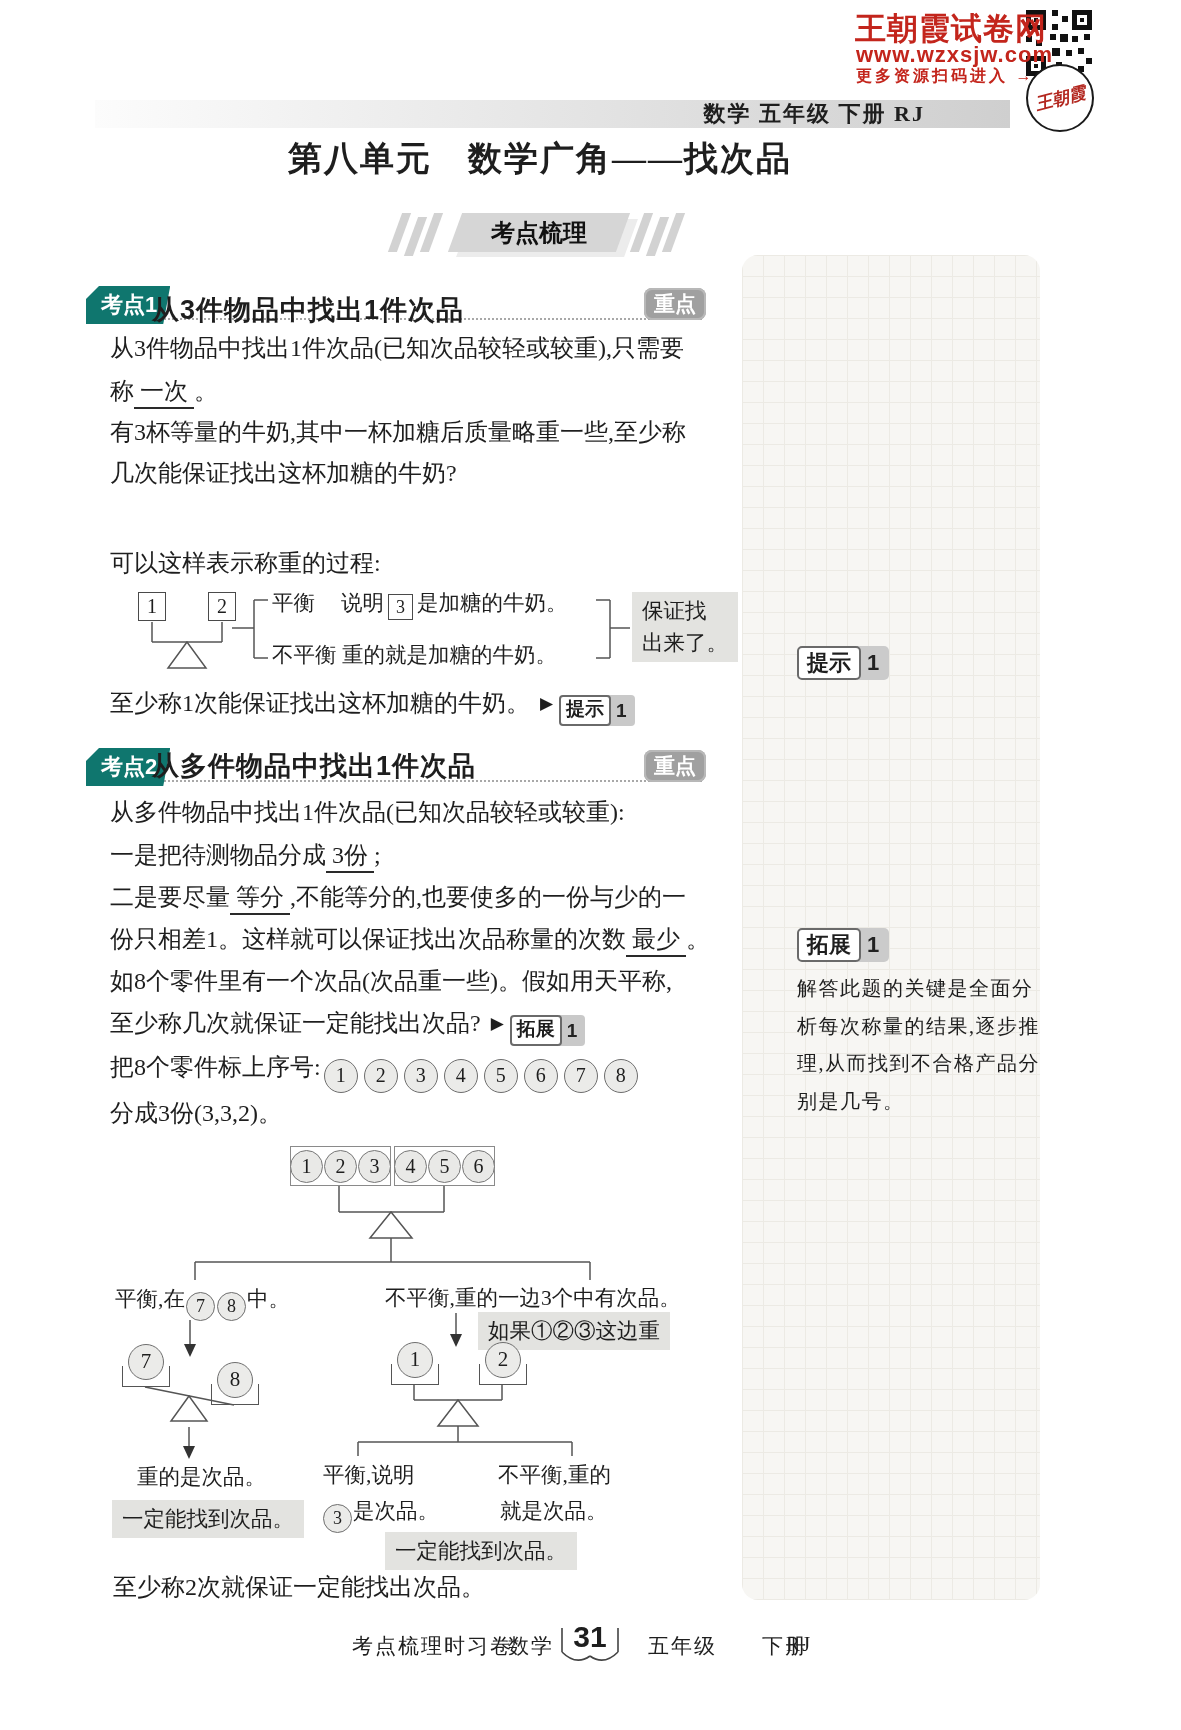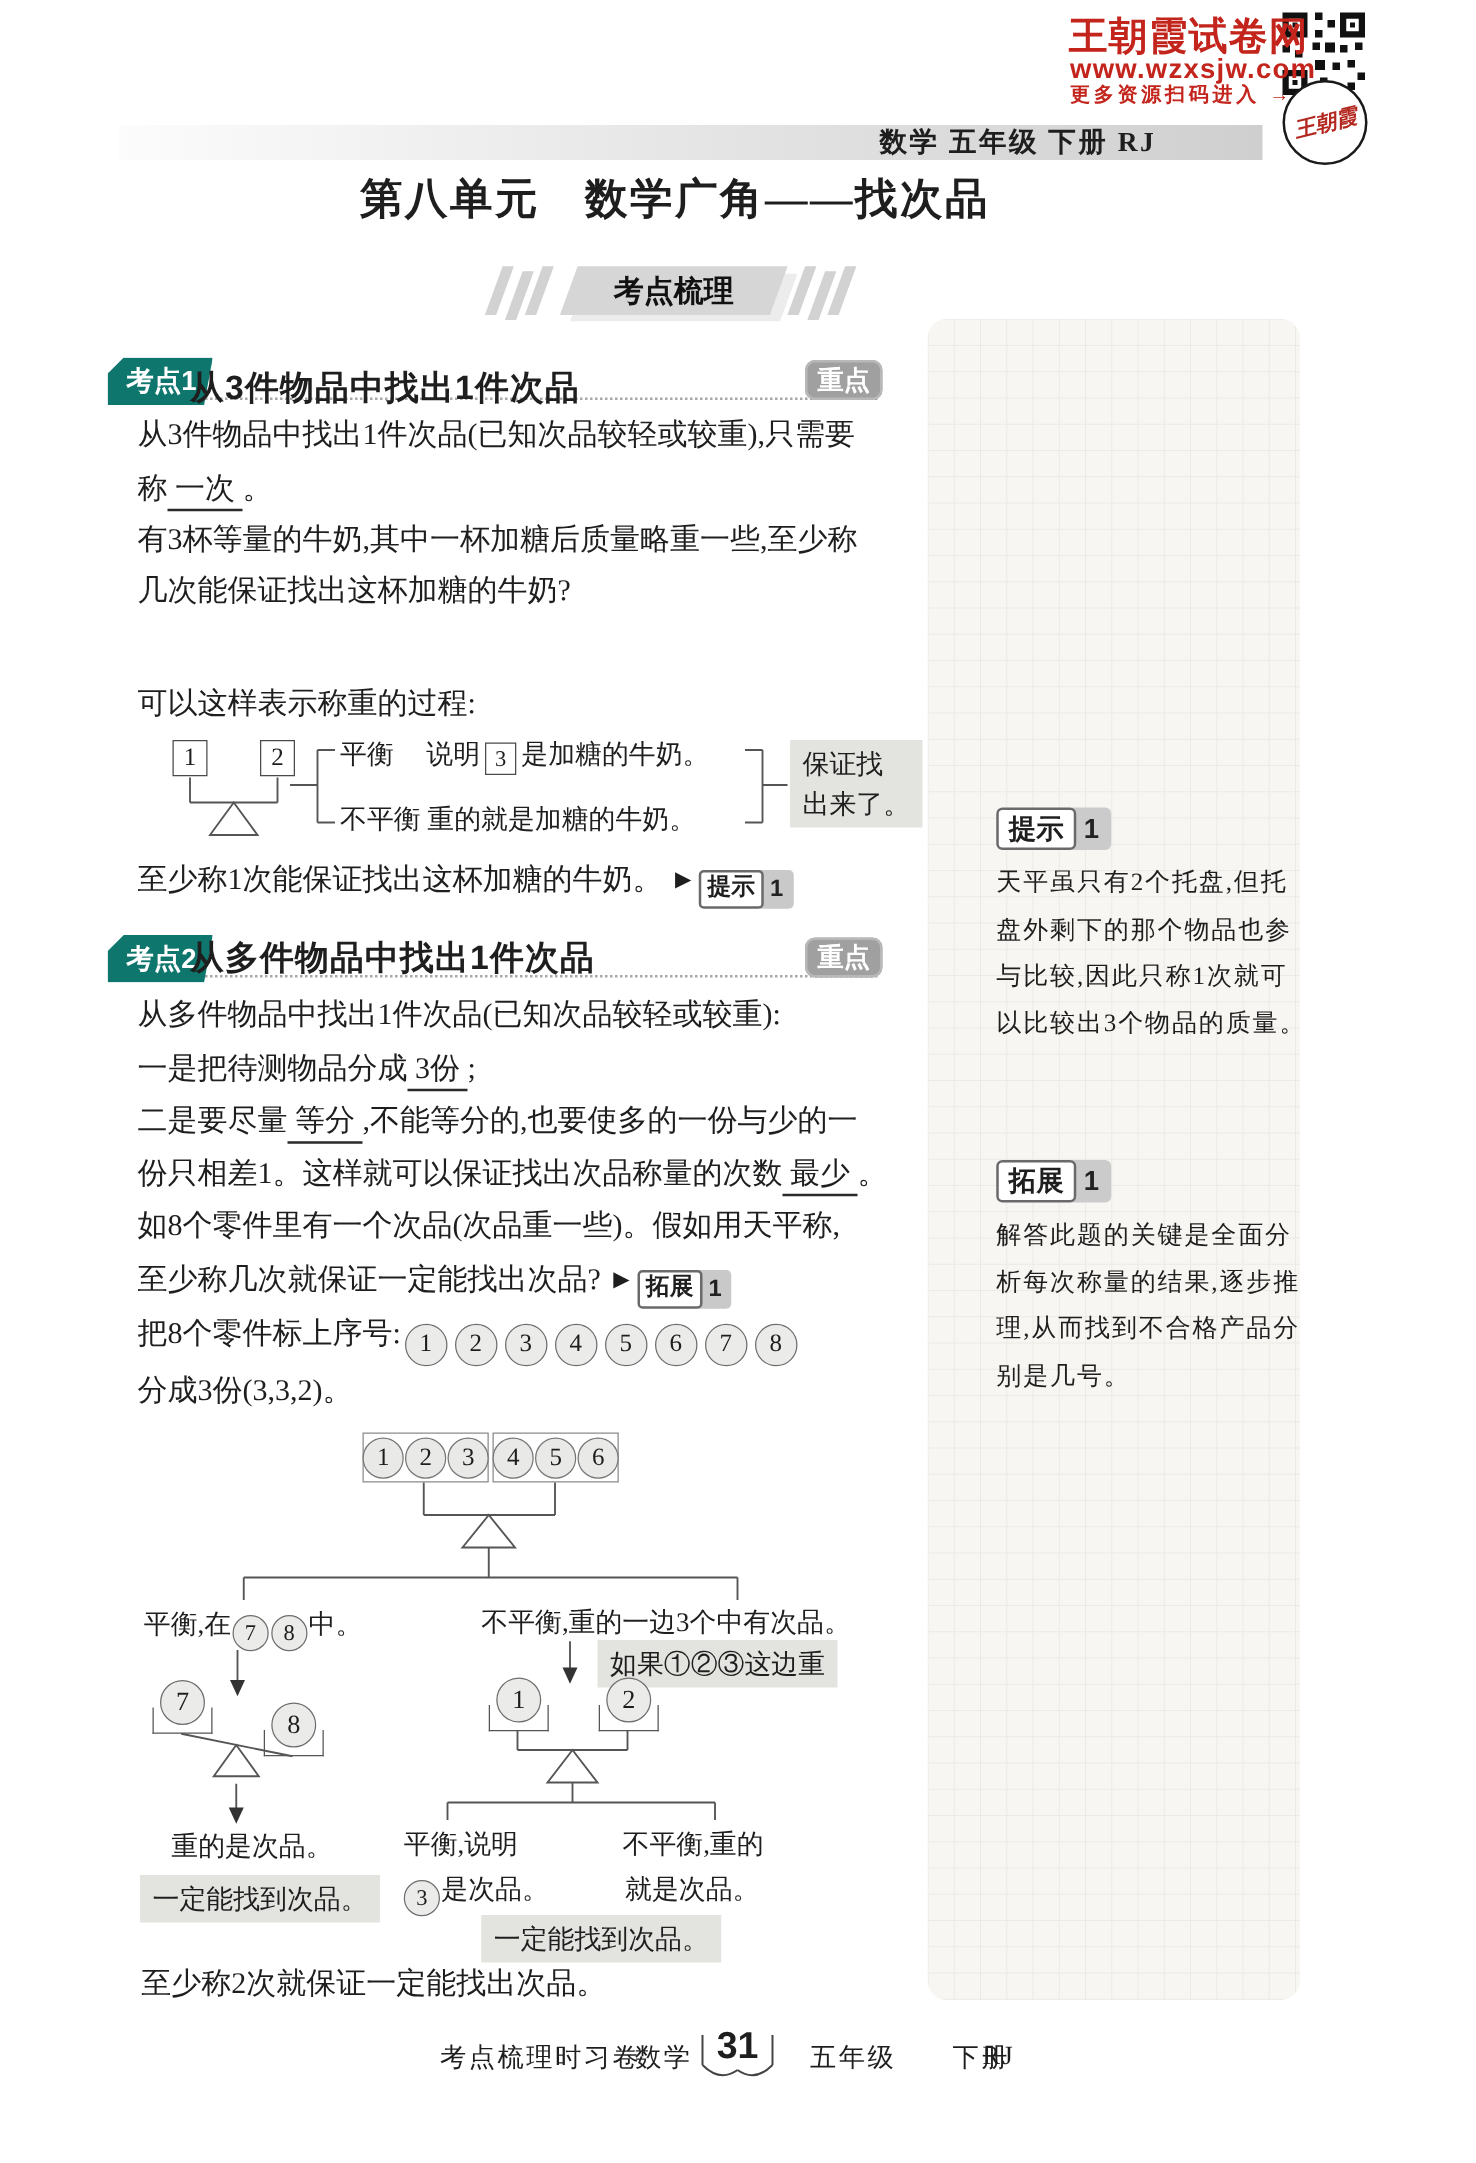--- a/index.html
+++ b/index.html
@@ -273,24 +273,20 @@
   <div class="dlabel" style="left:500px;top:1496px;">就是次品。</div>
   <div class="gray-box" style="left:385px;top:1532px;">一定能找到次品。</div>
 
   <div class="bline" style="left:113px;top:1572px;">至少称2次就保证一定能找出次品。</div>
 
   <div class="side-panel"></div>
   <div class="side-badge" style="left:797px;top:646px;">
     <span class="lbl">提示</span>
       <span class="num">1</span>
   </div>
-  <div class="side-text" style="left:797px;top:688px;">天平虽只有2个托盘,但托
-盘外剩下的那个物品也参
-与比较,因此只称1次就可
-以比较出3个物品的质量。</div>
   <div class="side-badge" style="left:797px;top:928px;">
     <span class="lbl">拓展</span>
       <span class="num">1</span>
   </div>
   <div class="side-text" style="left:797px;top:970px;">解答此题的关键是全面分
 析每次称量的结果,逐步推
 理,从而找到不合格产品分
 别是几号。</div>
 
   <div class="foot" style="left:352px;">考点梳理时习卷</div>

